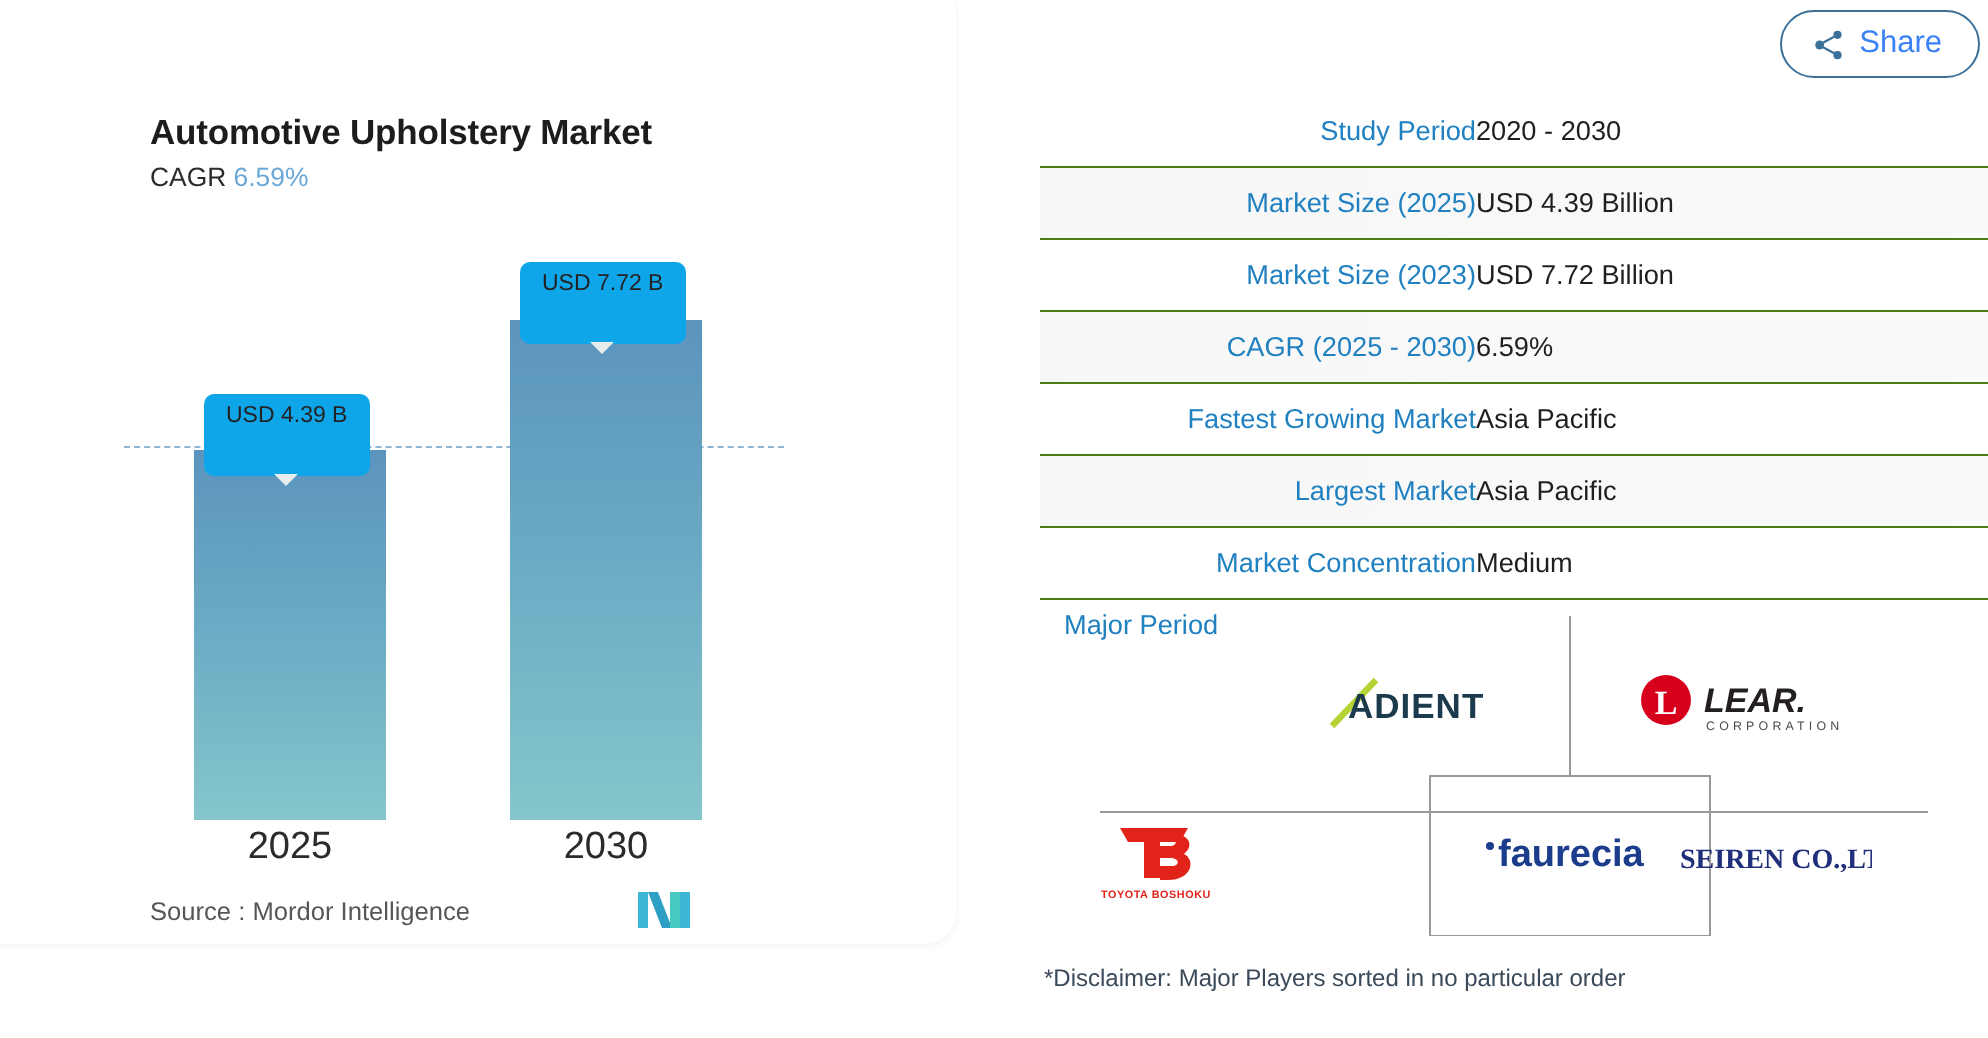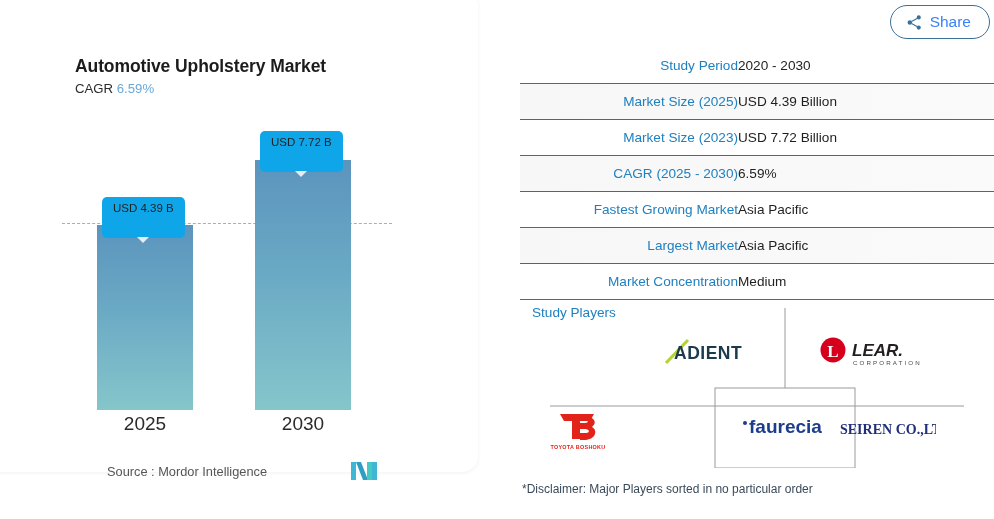--- a/index.html
+++ b/index.html
@@ -107,25 +107,24 @@
     color: #2b2b2b;
     text-align: center;
     width: 96px;
   }
   #xlabel-2025 { left: 107px; }
   #xlabel-2030 { left: 265px; }
 
   #source-row {
     position: absolute;
     left: 85px;
-    top: 472px;
+    top: 456px;
     width: 300px;
     display: flex;
     align-items: center;
-    margin-left: 32px;
   }
   #source-text {
     font-size: 12.8px;
     color: #565656;
   }
   #mordor-logo { margin-left: 84px; display: block; }
 
   
   #right-panel {
     position: absolute;
@@ -280,21 +279,21 @@
     <div class="spec-row alt">
       <div class="spec-key">Largest Market</div>
       <div class="spec-val">Asia Pacific</div>
     </div>
     <div class="spec-row">
       <div class="spec-key">Market Concentration</div>
       <div class="spec-val">Medium</div>
     </div>
   </div>
 
-  <div id="major-players-label">Study Players</div>
+  <div id="major-players-label">Major Period</div>
 
   <div id="players-figure">
 
     <svg width="474" height="172" style="position:absolute;left:0;top:0;">
       <line x1="265" y1="12" x2="265" y2="92" stroke="#9a9a9a" stroke-width="1"></line>
       <line x1="30" y1="110" x2="444" y2="110" stroke="#9a9a9a" stroke-width="1"></line>
       <rect x="195" y="92" width="140" height="80" fill="none" stroke="#9a9a9a" stroke-width="1"></rect>
     </svg>
 
     <div class="player-logo" style="left:140px; top:42px;">

